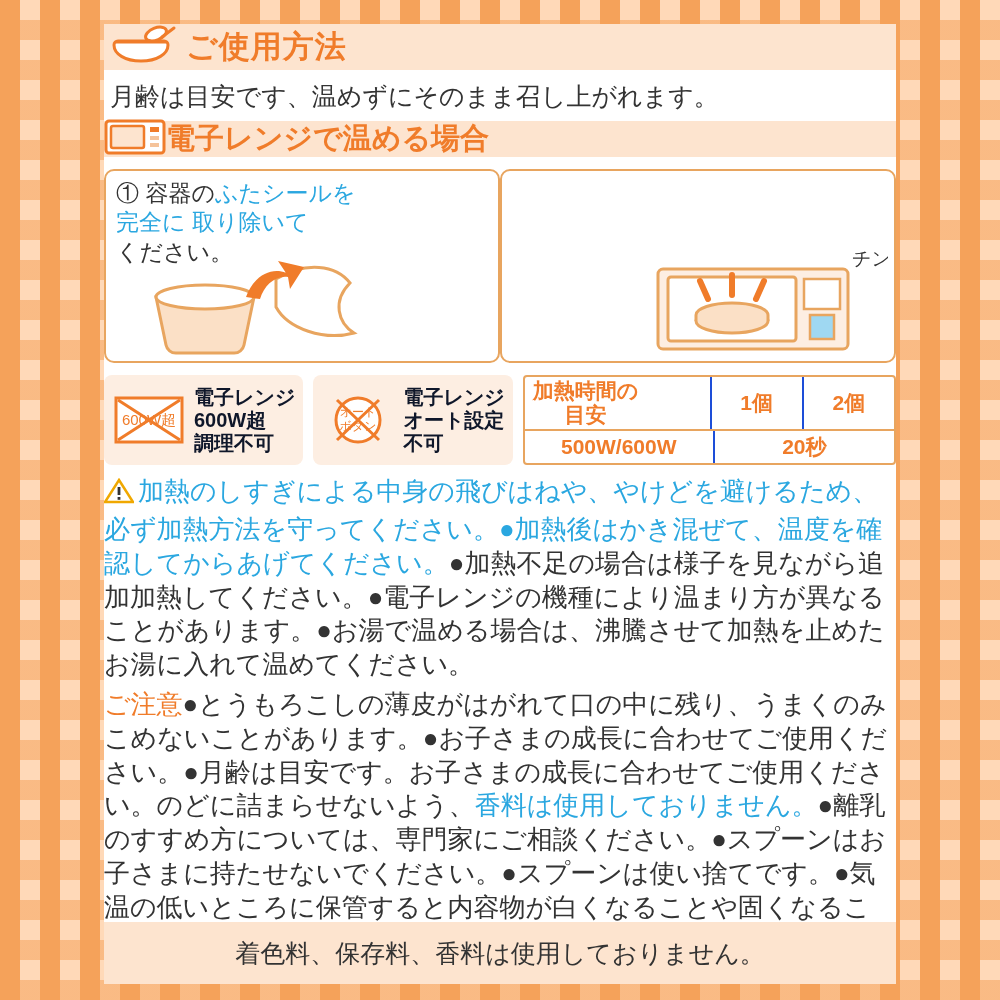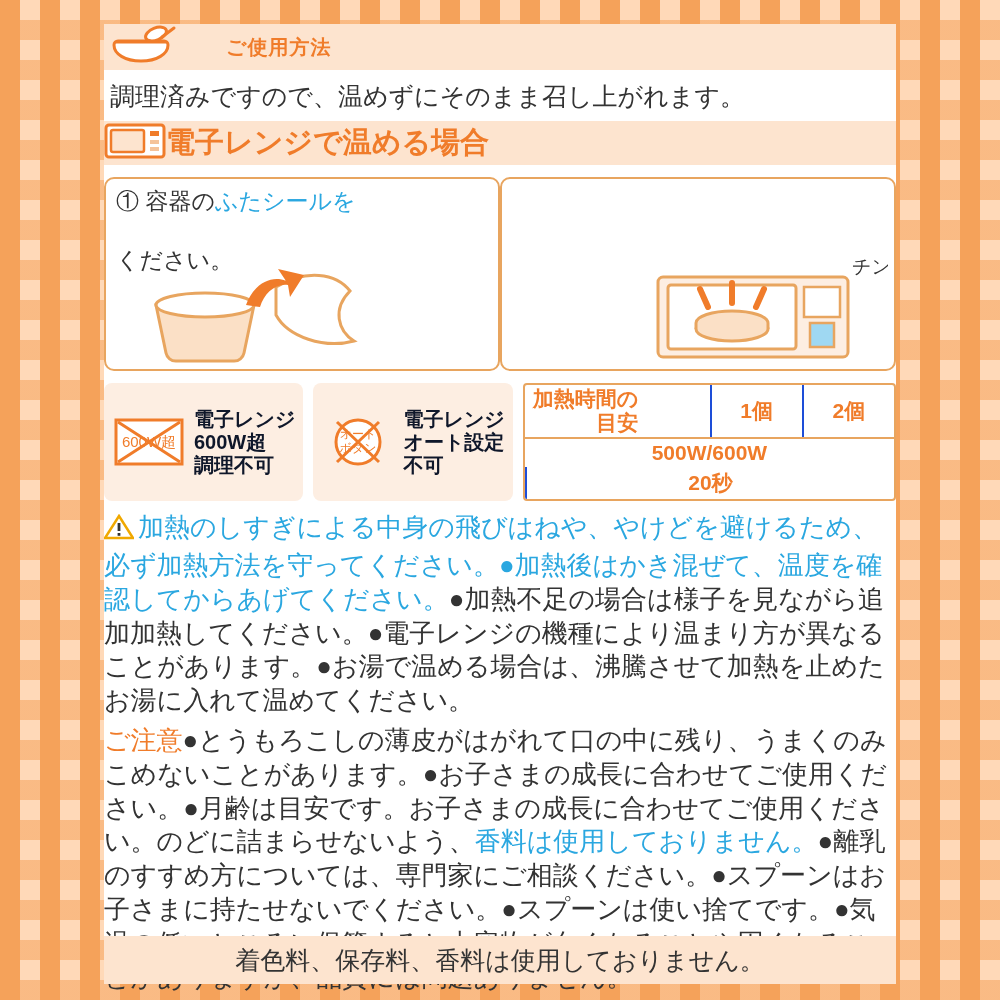--- a/index.html
+++ b/index.html
@@ -30,27 +30,27 @@
   }
   
   .bandhead{
     position:relative;
     background:#fde4cf;
     height:46px;
     display:flex;align-items:center;
   }
   .bandhead .bowl{margin-left:8px;margin-right:8px;}
   .bandhead .ttl{
-    font-size:20px;font-weight:bold;color:#f07c2a;letter-spacing:1px;margin-left:40px;
+    font-size:31px;font-weight:bold;color:#f07c2a;letter-spacing:1px;
   }
   .plainline{
     font-size:25px;color:#333;padding:10px 4px 6px 6px;letter-spacing:0px;
   }
   .bandhead2{
-    background:#fde4cf;height:44px;display:flex;align-items:center;margin-top:2px;
+    background:#fde4cf;height:36px;display:flex;align-items:center;margin-top:2px;
   }
   .bandhead2 .ttl{font-size:29px;font-weight:bold;color:#f07c2a;}
   
   .steps{display:flex;gap:0;margin-top:12px;}
   .stepbox{
     flex:1;border:2px solid #e8a55f;border-radius:10px;
     height:190px;position:relative;overflow:hidden;background:#fff;
   }
   .steptext{
     position:absolute;left:10px;top:8px;right:6px;
@@ -62,32 +62,32 @@
   .iconcell{
     background:#fdeee2;border-radius:8px;display:flex;align-items:center;
     padding:6px 8px;gap:8px;
   }
   .iconcell .lab{font-size:20px;color:#0f172a;line-height:1.15;font-weight:bold;}
   .timetable{
     flex:1;border:2px solid #e8a55f;border-radius:4px;display:flex;flex-direction:column;
     overflow:hidden;color:#f07c2a;font-weight:bold;
   }
   .trow{display:flex;flex:1;}
-  .trow+.trow{border-top:2px solid #e8a55f;flex-direction:column;}
+  .trow+.trow{border-top:2px solid #e8a55f;}
   .tc{display:flex;align-items:center;justify-content:center;font-size:21px;padding:2px 4px;text-align:center;}
   .tc+.tc{border-left:2px solid #1d4ed8;}
-  .tc.l{justify-content:flex-start;padding-left:8px;text-align:right;line-height:1.15;}
+  .tc.l{justify-content:flex-start;padding-left:8px;text-align:center;line-height:1.15;}
   
   .cautionblock{margin-top:10px;font-size:26px;line-height:1.30;color:#333;}
   .cautionblock .blue{color:#2aa7e0;}
   .warnicon{display:inline-block;vertical-align:-4px;margin-right:4px;}
   .goh{color:#f07c2a;font-weight:normal;}
   
   .footer{
-    position:absolute;left:0;right:0;bottom:0;height:48px;background:#fde4cf;
+    position:absolute;left:0;right:0;bottom:0;height:62px;background:#fde4cf;
     display:flex;align-items:center;justify-content:center;
   }
   .footer span{font-size:25px;color:#333;}
 </style>
 </head>
 <body>
 
 <div class="page">
   <div class="inner">
 
@@ -96,42 +96,42 @@
         <svg width="66" height="40" viewBox="0 0 66 40">
           <path d="M6 16 h46 a4 4 0 0 1 4 4 c0 9 -11 16 -27 16 S2 29 2 20 a4 4 0 0 1 4 -4 z" fill="#ffffff" stroke="#f07c2a" stroke-width="3"></path>
           <path d="M4 17 h50" stroke="#f07c2a" stroke-width="3" fill="none"></path>
           <ellipse cx="44" cy="9" rx="11" ry="6" fill="#ffffff" stroke="#f07c2a" stroke-width="3" transform="rotate(-22 44 9)"></ellipse>
           <path d="M50 12 L62 3" stroke="#f07c2a" stroke-width="3" fill="none" stroke-linecap="round"></path>
         </svg>
       </span>
       <span class="ttl">ご使用方法</span>
     </div>
 
-    <div class="plainline">調理済みですので、温めずにそのまま召し上がれます。</div>
+    <div class="plainline">月齢は目安です、温めずにそのまま召し上がれます。</div>
 
     <div class="bandhead2">
       <span class="bowl">
         <svg width="62" height="38" viewBox="0 0 62 38">
           <rect x="2" y="3" width="58" height="32" rx="3" fill="#ffffff" stroke="#f07c2a" stroke-width="3"></rect>
           <rect x="7" y="8" width="33" height="22" rx="2" fill="#fde4cf" stroke="#f07c2a" stroke-width="2.5"></rect>
           <rect x="46" y="9" width="9" height="5" fill="#f07c2a"></rect>
           <rect x="46" y="18" width="9" height="4" fill="#f5c39a"></rect>
           <rect x="46" y="25" width="9" height="4" fill="#f5c39a"></rect>
         </svg>
       </span>
       <span class="ttl">電子レンジで温める場合</span>
     </div>
 
     <div class="steps">
 
       <div class="stepbox">
         <div class="steptext">
           <span>①</span>
           <span>容器の</span><span class="b">ふたシールを</span><br>
-          <br>
+          <span class="b">完全に 取り除いて</span><br>
           <span>ください。</span>
         </div>
         <svg width="300" height="120" viewBox="0 0 300 120" style="position:absolute;left:20px;bottom:2px;">
           <path d="M30 58 h98 l-10 48 a10 10 0 0 1 -10 8 H50 a10 10 0 0 1 -10 -8 z" fill="#fbe0c6" stroke="#e8a55f" stroke-width="3"></path>
           <ellipse cx="79" cy="58" rx="49" ry="12" fill="#ffffff" stroke="#e8a55f" stroke-width="3"></ellipse>
           <path d="M150 40 c30 -18 60 -14 74 4 c-18 18 -12 40 4 50 c-30 8 -66 -4 -78 -26 z" fill="#ffffff" stroke="#e8a55f" stroke-width="3"></path>
           <path d="M120 58 c8 -22 26 -30 40 -24 l-8 -12 l26 6 l-14 22 l-2 -12 c-12 -2 -24 8 -28 22 z" fill="#f07c2a"></path>
         </svg>
       </div>
 

